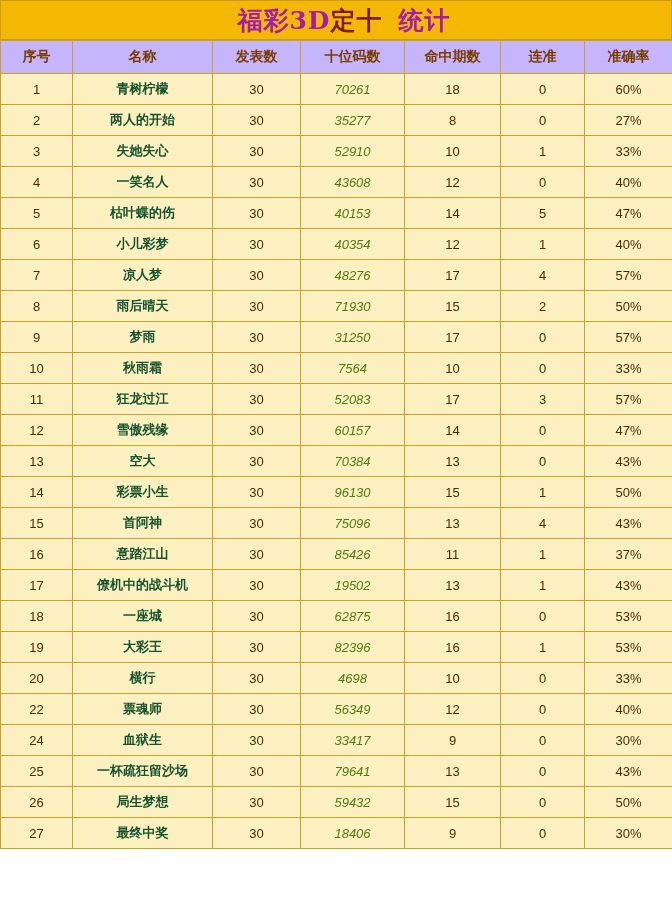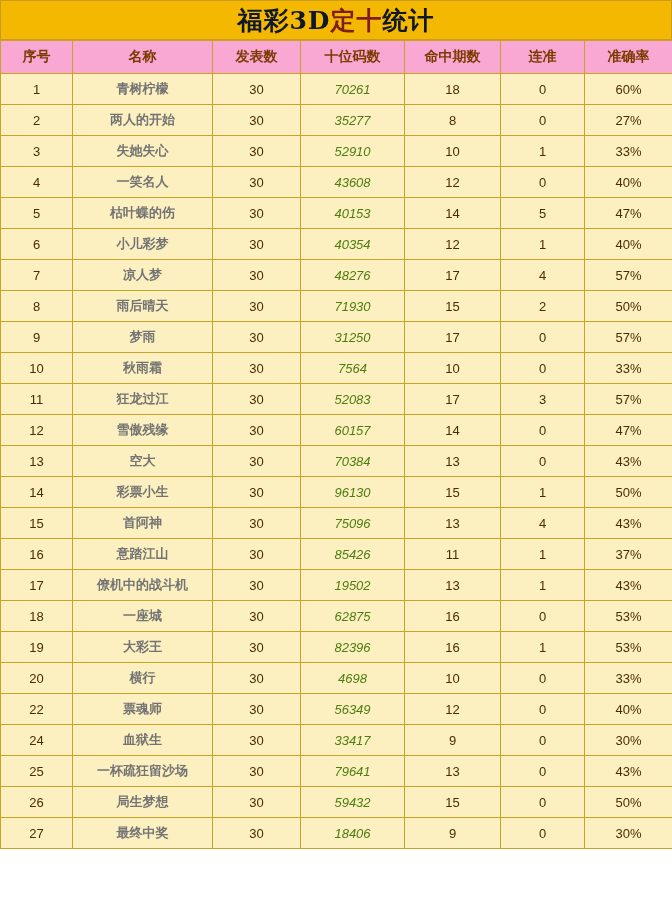--- a/index.html
+++ b/index.html
@@ -26,48 +26,48 @@
     align-items: center;
     justify-content: center;
   }
   .title-text {
     font-size: 25px;
     font-weight: bold;
     letter-spacing: 1px;
     font-family: "DejaVu Serif", "Liberation Serif", serif;
   }
   .title-text .seg-a { color: #7f1d1d; }
-  .title-text .seg-b { color: #0f172a; }
+  .title-text .seg-b { color: #a21caf; margin-left: 16px; }
   table.stats {
     width: 672px;
     border-collapse: collapse;
     table-layout: fixed;
   }
   table.stats th, table.stats td {
     border: 1px solid #c9a227;
     text-align: center;
     font-size: 13px;
     color: #4a2c00;
     height: 30px;
     padding: 0;
     overflow: hidden;
     white-space: nowrap;
   }
   table.stats thead th {
-    background: #f9a8d4;
+    background: #c4b5fd;
     color: #7a3b00;
     font-weight: bold;
     font-size: 14px;
     height: 32px;
   }
   table.stats tbody td {
     background: #fdf0c0;
   }
   table.stats tbody td.name {
-    color: #737373;
+    color: #14532d;
     font-weight: bold;
   }
   table.stats tbody td.code {
     color: #4d7c0f;
     font-style: italic;
   }
   
   col.c0 { width: 72px; }
   col.c1 { width: 140px; }
   col.c2 { width: 88px; }

